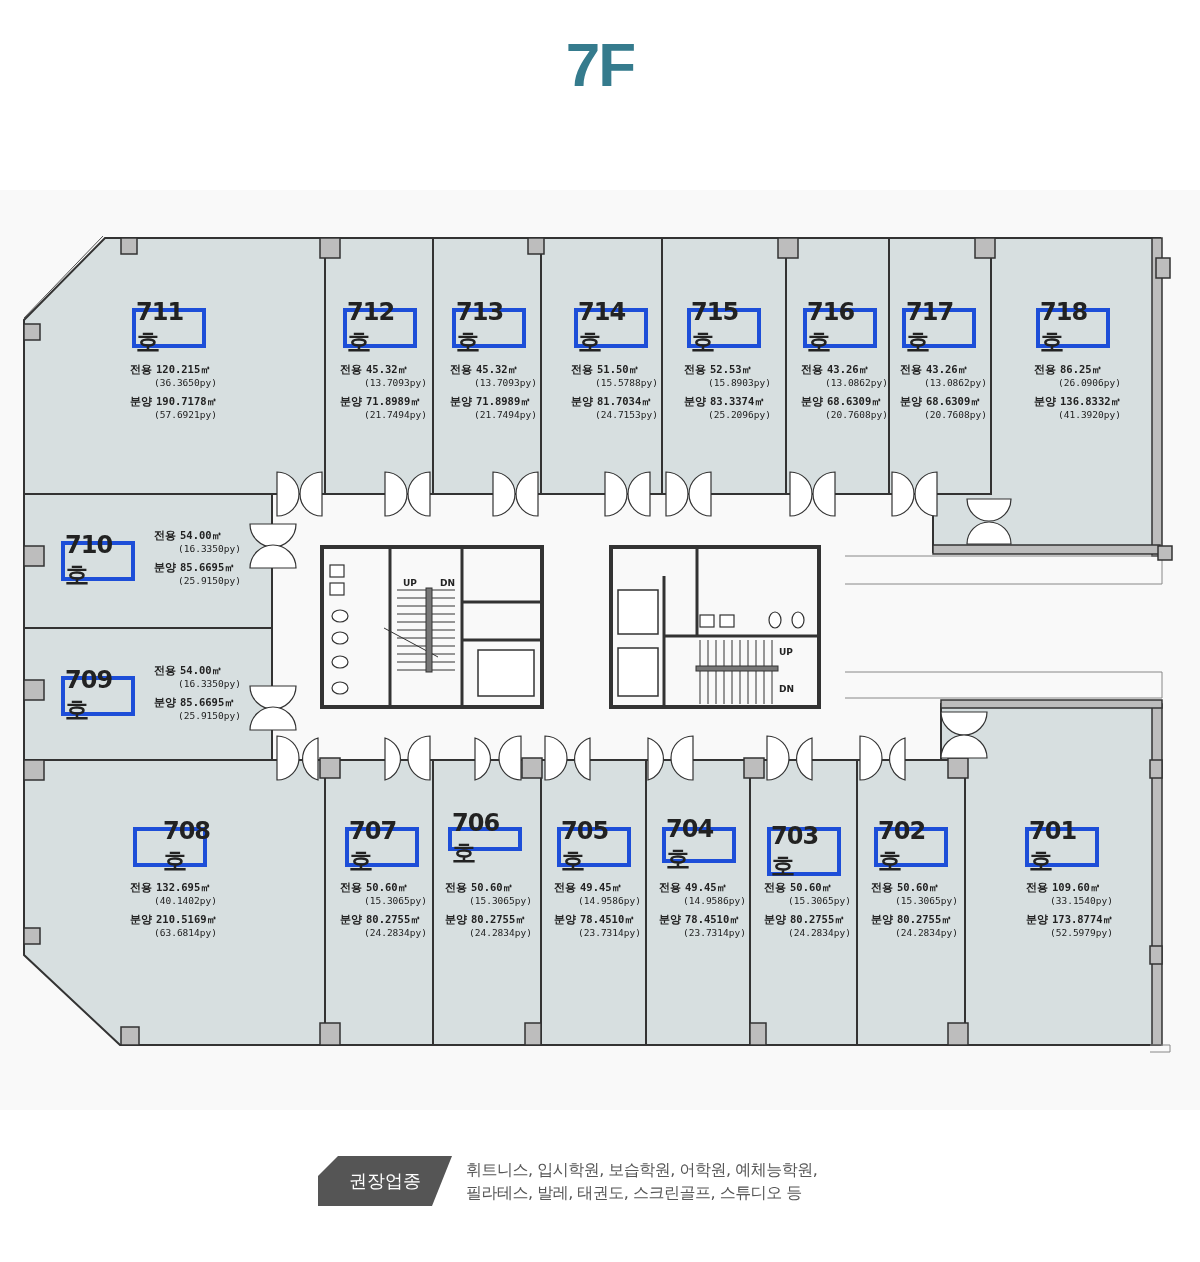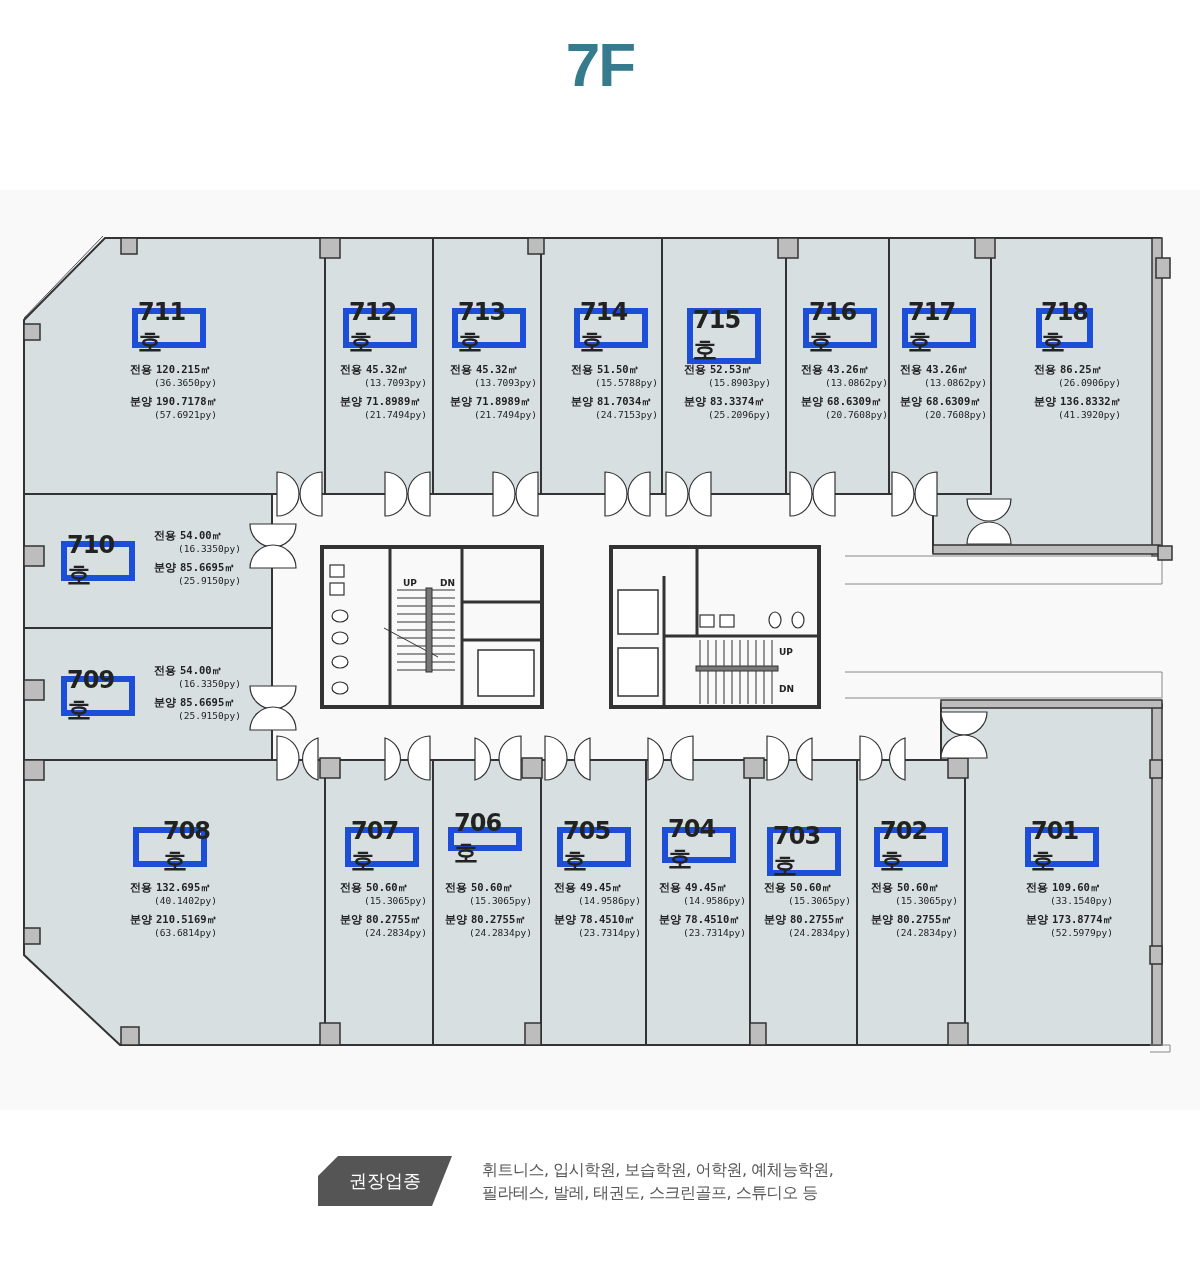--- a/index.html
+++ b/index.html
@@ -2,27 +2,27 @@
 <html><head>
 <meta charset="utf-8">
 <style>
   * { margin:0; padding:0; box-sizing:border-box; }
   body { width:1200px; height:1262px; background:#ffffff; font-family:"DejaVu Sans", sans-serif; position:relative; overflow:hidden; }
   .header { position:absolute; top:0; left:0; width:1200px; height:190px; text-align:center; }
   .floor-title { position:absolute; top:30px; left:0; width:1200px; text-align:center; font-family:"Liberation Sans", sans-serif; font-weight:bold; font-size:62px; color:#357b8d; letter-spacing:-2px; line-height:70px; }
   .zone-subtitle { position:absolute; top:106px; left:0; width:1200px; text-align:center; font-family:"DejaVu Sans", sans-serif; font-size:22px; color:#357b8d; line-height:30px; }
   .plan-area { position:absolute; top:190px; left:0; width:1200px; height:920px; background:#f9f9f9; }
   .plan-svg { position:absolute; top:0; left:0; }
-  .unit-label-box { position:absolute; border:6px solid #1d4ed8; background:#d7dfe0; font-family:"DejaVu Sans", sans-serif; font-weight:bold; font-size:24px; color:#222; display:flex; align-items:center; justify-content:center; letter-spacing:-1px; }
+  .unit-label-box { position:absolute; border:4px solid #1d4ed8; background:#d7dfe0; font-family:"DejaVu Sans", sans-serif; font-weight:bold; font-size:24px; color:#222; display:flex; align-items:center; justify-content:center; letter-spacing:-1px; }
   .unit-info { position:absolute; font-family:"DejaVu Sans Mono", monospace; font-size:10.5px; color:#222; line-height:13px; white-space:nowrap; }
   .unit-info .row { display:block; }
   .unit-info .lbl { font-family:"DejaVu Sans", sans-serif; font-weight:bold; font-size:11px; margin-right:4px; }
   .unit-info .val { font-weight:bold; }
   .unit-info .py { display:block; padding-left:24px; font-size:9.5px; margin-bottom:6px; }
-  .legend { position:absolute; top:1156px; left:318px; height:50px; display:flex; align-items:center;gap:16px; }
+  .legend { position:absolute; top:1156px; left:318px; height:50px; display:flex; align-items:center; }
   .legend-badge { position:relative; width:134px; height:50px; display:flex; align-items:center; justify-content:center; color:#fff; font-family:"DejaVu Sans", sans-serif; font-size:18px; }
   .legend-badge svg { position:absolute; top:0; left:0; }
   .legend-badge span { position:relative; z-index:1; }
   .legend-text { margin-left:14px; font-family:"DejaVu Sans", sans-serif; font-size:16px; color:#555; line-height:23px; letter-spacing:-0.5px; }
 </style>
 </head>
 <body>
 
 <div class="header">
   <div class="floor-title">7F</div>
@@ -227,21 +227,21 @@
   <div>
     <div class="unit-label-box" style="left:574px;top:118px;width:74px;height:40px;">714호</div>
     <div class="unit-info" style="left:571px;top:173px;">
       <span class="row"><span class="lbl">전용</span><span class="val">51.50㎡</span></span>
       <span class="py">(15.5788py)</span>
       <span class="row"><span class="lbl">분양</span><span class="val">81.7034㎡</span></span>
       <span class="py">(24.7153py)</span>
     </div>
   </div>
   <div>
-    <div class="unit-label-box" style="left:687px;top:118px;width:74px;height:56px;">715호</div>
+    <div class="unit-label-box" style="left:687px;top:118px;width:74px;height:40px;">715호</div>
     <div class="unit-info" style="left:684px;top:173px;">
       <span class="row"><span class="lbl">전용</span><span class="val">52.53㎡</span></span>
       <span class="py">(15.8903py)</span>
       <span class="row"><span class="lbl">분양</span><span class="val">83.3374㎡</span></span>
       <span class="py">(25.2096py)</span>
     </div>
   </div>
   <div>
     <div class="unit-label-box" style="left:803px;top:118px;width:74px;height:40px;">716호</div>
     <div class="unit-info" style="left:801px;top:173px;">
@@ -254,21 +254,21 @@
   <div>
     <div class="unit-label-box" style="left:902px;top:118px;width:74px;height:40px;">717호</div>
     <div class="unit-info" style="left:900px;top:173px;">
       <span class="row"><span class="lbl">전용</span><span class="val">43.26㎡</span></span>
       <span class="py">(13.0862py)</span>
       <span class="row"><span class="lbl">분양</span><span class="val">68.6309㎡</span></span>
       <span class="py">(20.7608py)</span>
     </div>
   </div>
   <div>
-    <div class="unit-label-box" style="left:1036px;top:118px;width:57px;height:40px;">718호</div>
+    <div class="unit-label-box" style="left:1036px;top:118px;width:74px;height:40px;">718호</div>
     <div class="unit-info" style="left:1034px;top:173px;">
       <span class="row"><span class="lbl">전용</span><span class="val">86.25㎡</span></span>
       <span class="py">(26.0906py)</span>
       <span class="row"><span class="lbl">분양</span><span class="val">136.8332㎡</span></span>
       <span class="py">(41.3920py)</span>
     </div>
   </div>
 
   <div>
     <div class="unit-label-box" style="left:61px;top:351px;width:74px;height:40px;">710호</div>

